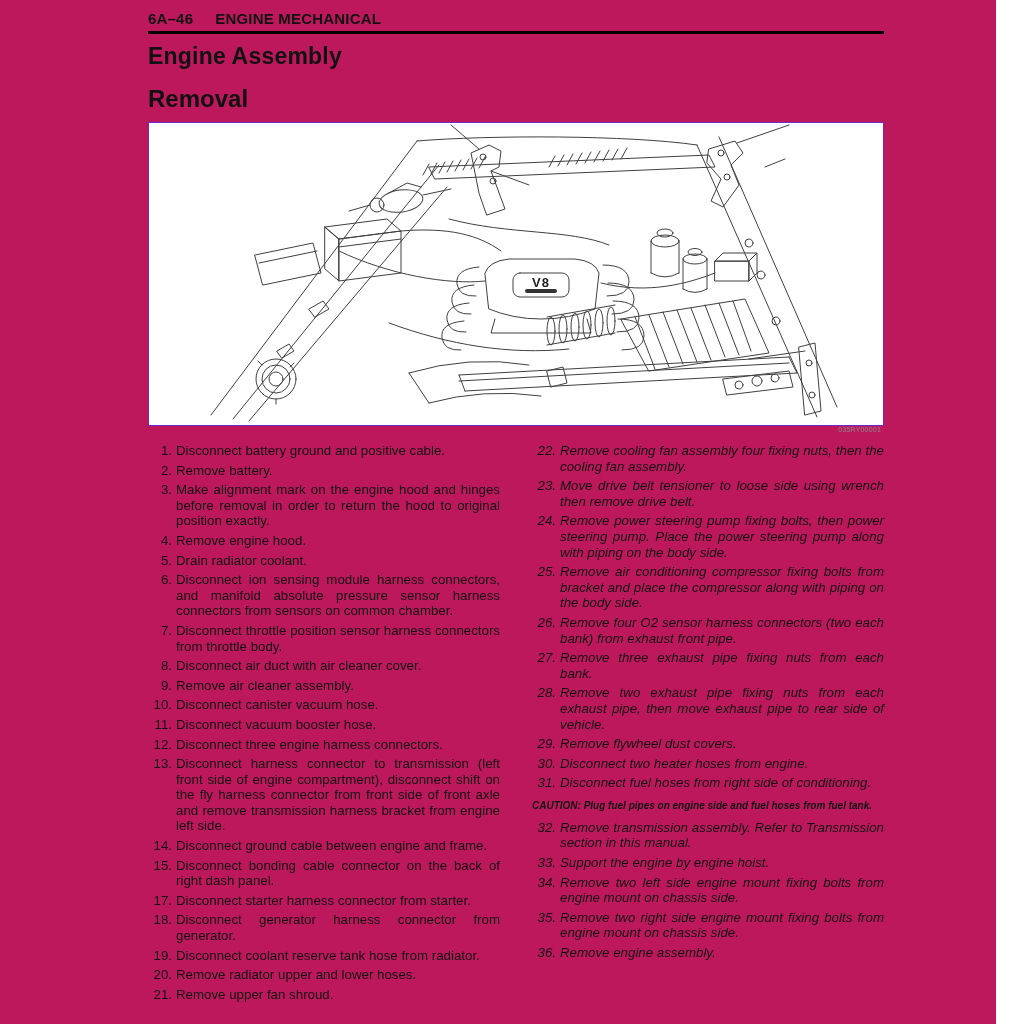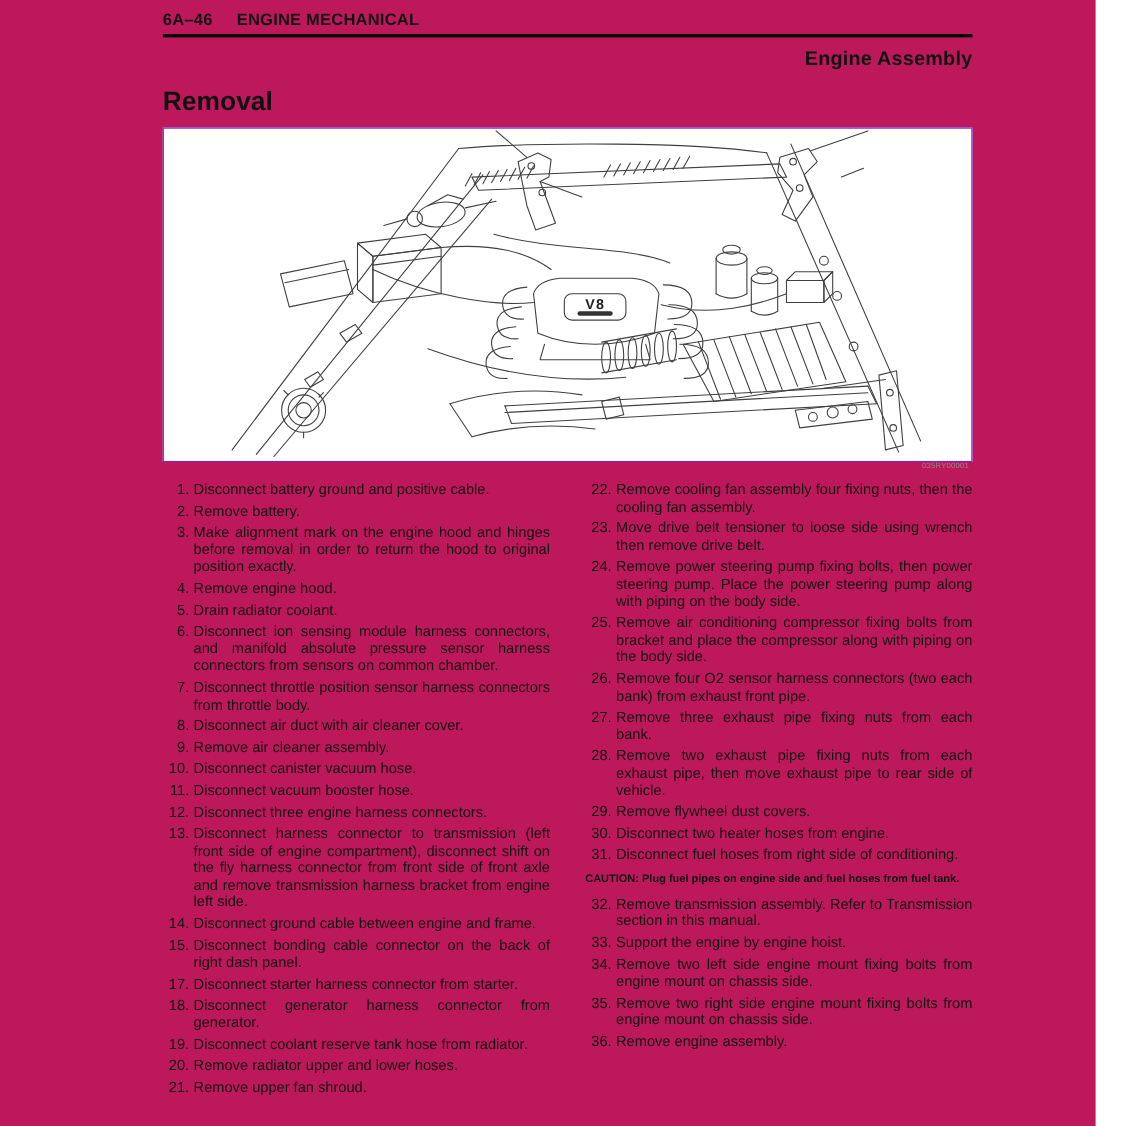--- a/index.html
+++ b/index.html
@@ -5,33 +5,33 @@
   * { margin:0; padding:0; box-sizing:border-box; }
   html,body { width:1024px; background:#ffffff; }
   body { font-family:"Liberation Sans", sans-serif; color:#111; -webkit-font-smoothing:antialiased; }
   .page { position:relative; width:996px; height:1024px; background:#be185d; overflow:hidden; }
   .content { position:absolute; left:148px; top:0; width:736px; }
 
   .hdr { padding-top:10px; display:flex; align-items:baseline; gap:22px;
          font-weight:bold; font-size:15px; letter-spacing:.2px; }
   .hdr-rule { border-bottom:3px solid #000; margin-top:4px; }
 
-  .doc-title { text-align:right; font-weight:bold; font-size:18px; margin-top:9px; letter-spacing:.2px; }
+  .doc-title { text-align:left; font-weight:bold; font-size:23px; margin-top:9px; letter-spacing:.2px; }
   .subtitle { font-weight:bold; font-size:24px; margin-top:15px; }
 
   .figure { position:relative; margin-top:9px; width:736px; height:304px;
             border:1px solid #6d28d9; background:#fff; }
   .figure svg { display:block; width:100%; height:100%; }
   .fig-code { position:absolute; right:2px; top:100%; margin-top:1px;
               font-size:7px; color:#8a8a8a; letter-spacing:.2px; }
   .v8-badge { font:bold 13px "Liberation Sans", sans-serif; fill:#222; letter-spacing:1px; }
 
   .cols { display:flex; margin-top:17px; }
   .col { width:352px; }
-  .col + .col { margin-left:32px; }
+  .col + .col { margin-left:32px;font-style:italic; }
 
   .step { display:flex; margin-bottom:4px; font-size:13.3px; line-height:15.6px; }
   .step .num { flex:none; width:24px; text-align:right; white-space:nowrap; }
   .step .txt { flex:1; margin-left:4px; text-align:justify; }
 
   .caution { font-weight:bold; font-size:10px; line-height:16px;
              margin:7px 0 6px; text-align:justify; }
 </style>
 </head>
 <body>

